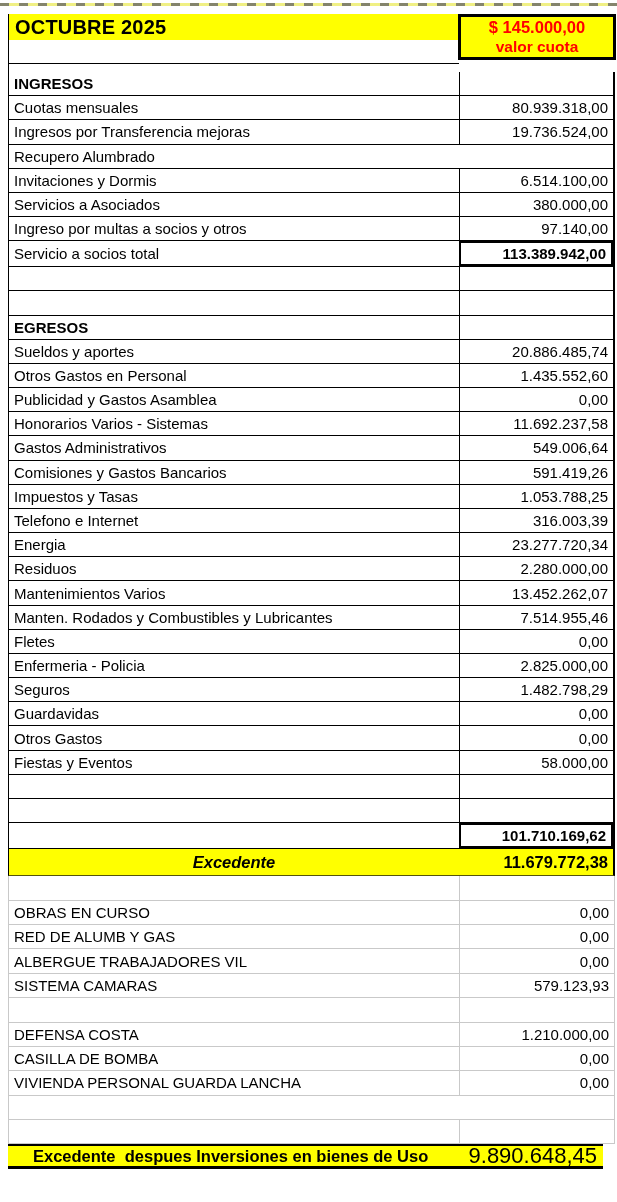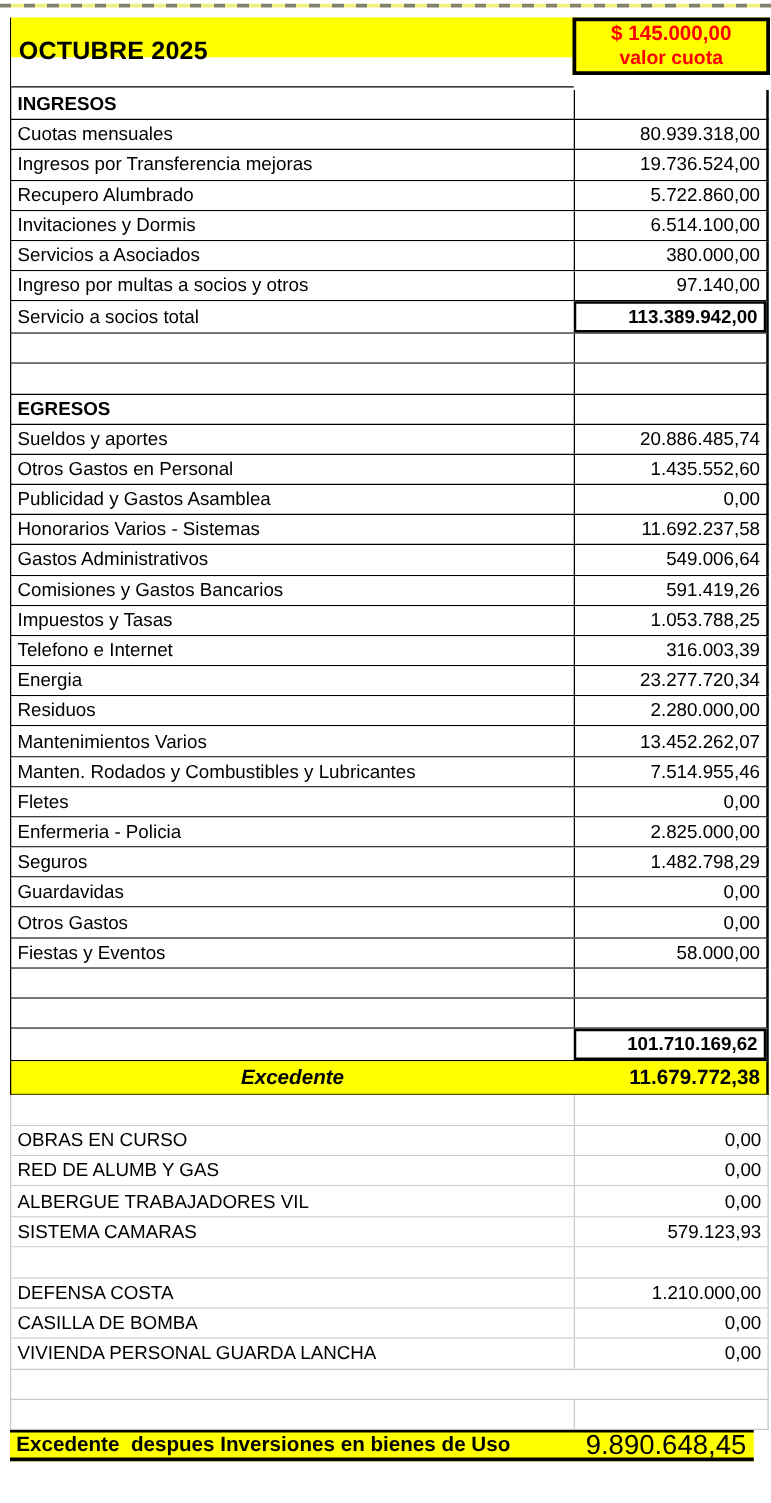--- a/index.html
+++ b/index.html
@@ -11,21 +11,21 @@
   .pagebreak{
     position:absolute;top:3px;left:0;width:617px;height:3px;
     background:repeating-linear-gradient(90deg,#6e6e52 0 9px,#eded6e 9px 19px);
     opacity:.85;
   }
   .tbl{position:absolute;left:8px;top:14px;width:607px;}
   
   .hdr{position:relative;height:58px;border-left:1px solid #000;box-sizing:border-box;}
   .hdr-left-1{
     width:450px;height:26px;background:#FFFF00;box-sizing:border-box;
-    display:flex;align-items:flex-start;padding:16px 6px;
+    display:flex;align-items:flex-start;padding:2px 6px;
     font-size:20px;font-weight:700;letter-spacing:.2px;
   }
   .hdr-left-2{width:450px;height:24px;background:#fff;box-sizing:border-box;border-bottom:1px solid #000;}
   .hdr-box{
     position:absolute;top:0;left:449px;width:158px;height:46px;box-sizing:border-box;
     border:3px solid #000;background:#FFFF00;color:#FF0000;
     display:flex;flex-direction:column;justify-content:space-evenly;align-items:center;
     font-weight:700;
   }
   .hdr-amount{font-size:16.5px;}
@@ -48,21 +48,21 @@
   
   .row.ldata,.row.lblank,.row.lsubtotal{
     height:24.4px;border-left:1px solid #c9c9c9;border-right:1px solid #c9c9c9;border-bottom:1px solid #c9c9c9;
   }
   .row.ldata .valc,.row.lblank .valc{border-left:1px solid #c9c9c9;}
   .row.lsubtotal .valc{border:2px solid #000;font-weight:700;}
   
   .final{
     width:595px;height:25px;box-sizing:border-box;background:#FFFF00;
     border-top:2px solid #000;border-bottom:3px solid #000;
-    display:flex;align-items:center;
+    display:flex;align-items:center;padding-left:20px;
   }
   .final .flbl{flex:1;font-weight:700;font-size:16.5px;padding-left:5px;white-space:pre;}
   .final .fval{font-weight:400;font-size:22px;padding-right:6px;white-space:pre;}
 </style>
 </head>
 <body>
 
 <div class="pagebreak"></div>
 
 <div class="tbl">
@@ -85,21 +85,20 @@
       <div class="row data">
         <div class="cell lblc">Cuotas mensuales</div>
         <div class="cell valc">80.939.318,00</div>
       </div>
       <div class="row data">
         <div class="cell lblc">Ingresos por Transferencia mejoras</div>
         <div class="cell valc">19.736.524,00</div>
       </div>
       <div class="row data">
         <div class="cell lblc">Recupero Alumbrado</div>
-        <div class="cell valc">5.722.860,00</div>
       </div>
       <div class="row data">
         <div class="cell lblc">Invitaciones y Dormis</div>
         <div class="cell valc">6.514.100,00</div>
       </div>
       <div class="row data">
         <div class="cell lblc">Servicios a Asociados</div>
         <div class="cell valc">380.000,00</div>
       </div>
       <div class="row data">

